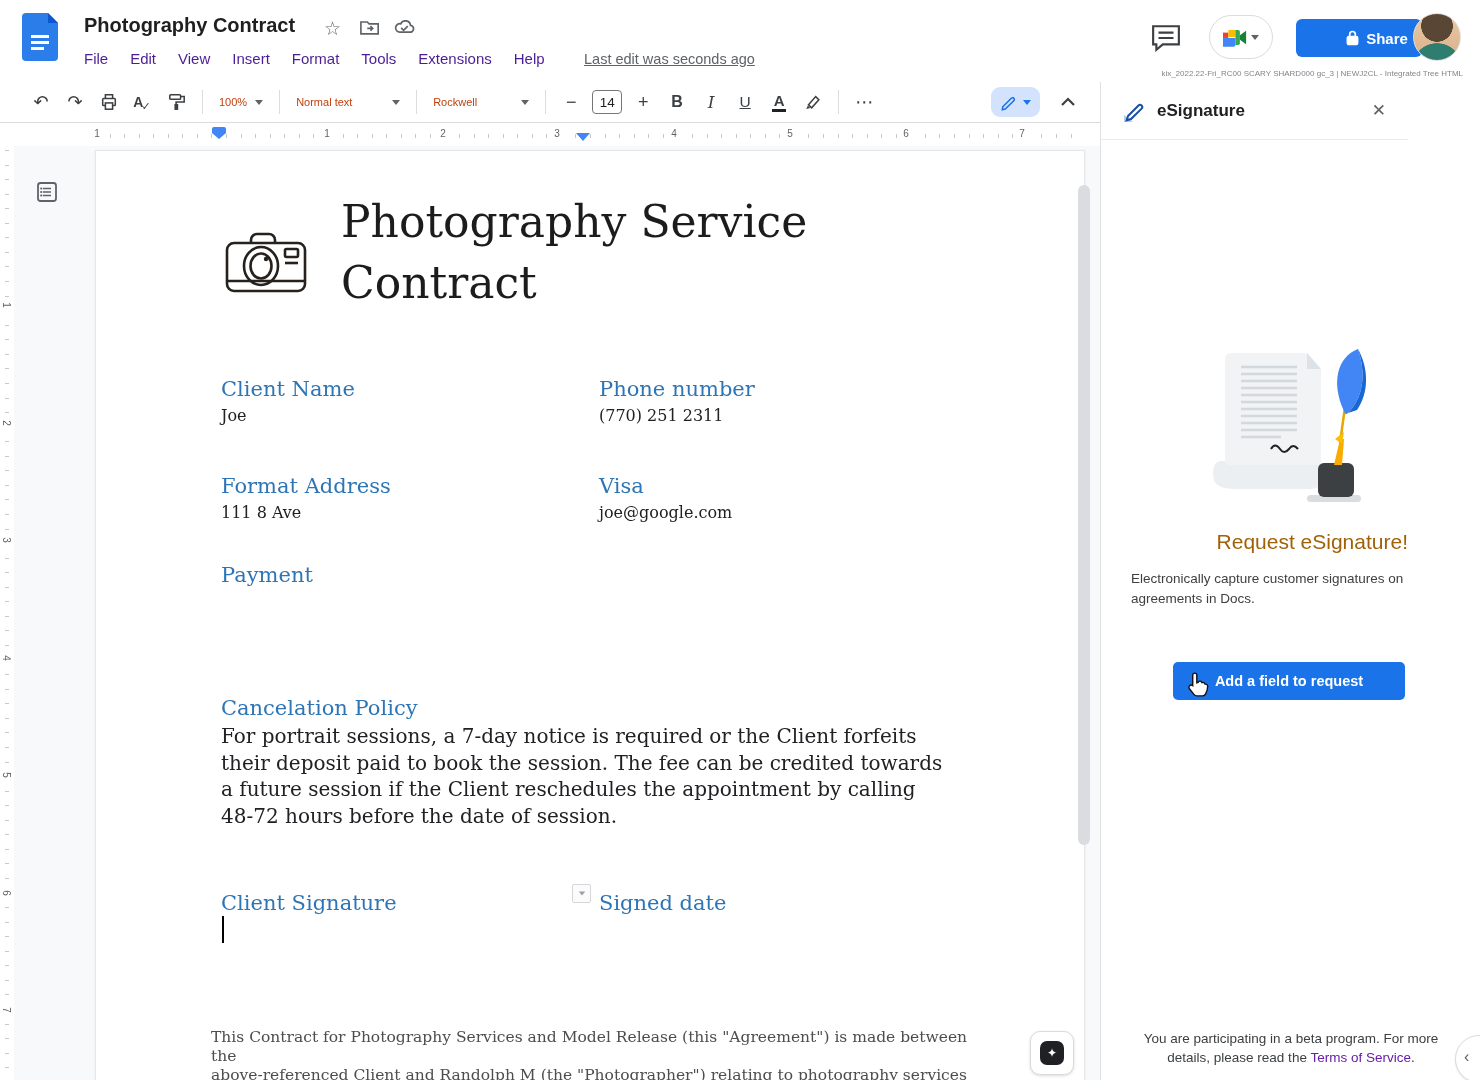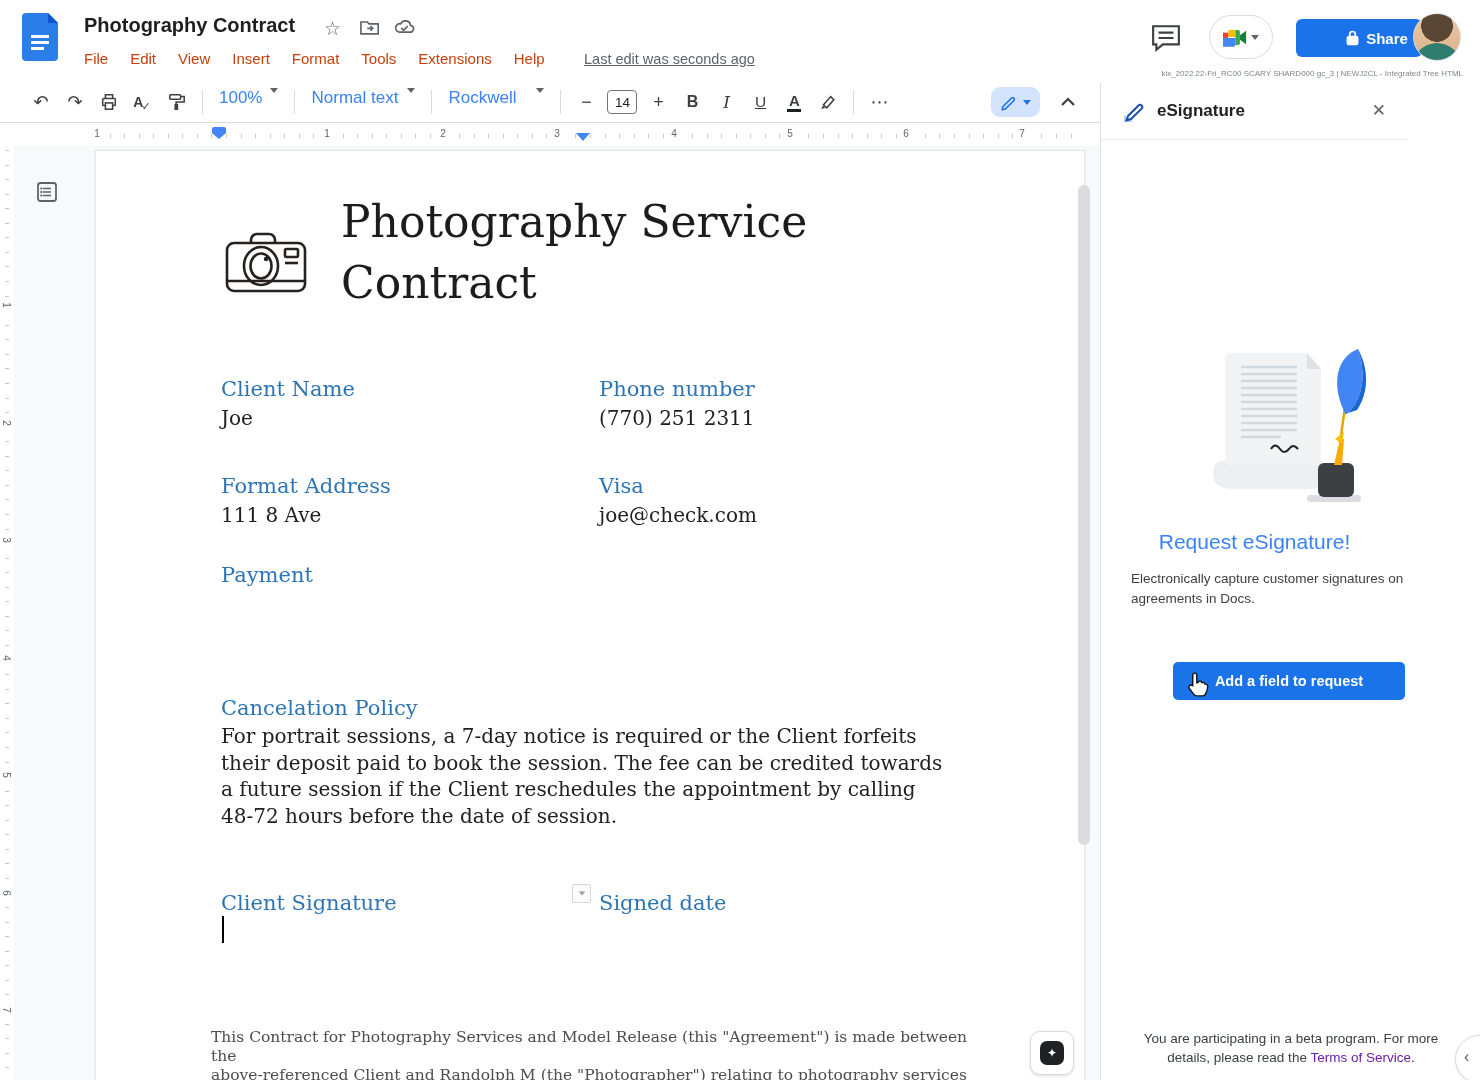--- a/index.html
+++ b/index.html
@@ -3,39 +3,39 @@
 <meta charset="utf-8">
 <style>
   html,body{margin:0;padding:0;background:#fff;}
   #app{position:relative;width:1480px;height:1080px;overflow:hidden;background:#fff;
        font-family:"Liberation Sans",sans-serif;color:#202124;}
   .abs{position:absolute;}
   
   #header{position:absolute;left:0;top:0;width:1480px;height:82px;background:#fff;}
   #doc-title{position:absolute;left:84px;top:14px;font-size:20px;font-weight:600;color:#1f1f1f;}
   .hd-ic{position:absolute;top:17px;color:#5f6368;font-size:19px;cursor:pointer;}
-  #menubar{position:absolute;left:73px;top:47px;display:flex;font-size:15px;color:#c2410c;}
+  #menubar{position:absolute;left:73px;top:47px;display:flex;font-size:15px;color:#4c1d95;}
   #menubar span{padding:3px 11px;border-radius:4px;cursor:pointer;}
   #last-edit{position:absolute;left:584px;top:51px;font-size:14.5px;color:#5f6368;text-decoration:underline;cursor:pointer;white-space:nowrap;}
   #share-btn{position:absolute;left:1296px;top:19px;width:90px;height:38px;background:#1a73e8;border-radius:6px;
              display:flex;align-items:center;justify-content:center;gap:7px;color:#fff;font-size:15px;font-weight:600;cursor:pointer;padding-left:36px;}
   #meet-pill{position:absolute;left:1209px;top:15px;width:62px;height:42px;border:1px solid #dadce0;border-radius:22px;
              display:flex;align-items:center;justify-content:center;gap:4px;cursor:pointer;background:#fff;}
   #avatar{position:absolute;left:1413px;top:13px;width:46px;height:46px;border-radius:50%;cursor:pointer;
           background:radial-gradient(circle at 50% 118%,#2e7d6e 0 42%,transparent 43%),
                      radial-gradient(circle at 50% 26%,#5a4634 0 38%,transparent 39%),
                      linear-gradient(180deg,#e9c9a6,#d9b089);border:1px solid #e0e0e0;}
   #build-info{position:absolute;right:17px;top:69px;font-size:8px;color:#80868b;white-space:nowrap;}
   
   #toolbar{position:absolute;left:0;top:82px;width:1100px;height:41px;background:#fff;border-bottom:1px solid #dadce0;
            display:flex;align-items:center;padding-left:24px;box-sizing:border-box;}
   .tb-btn{min-width:28px;height:28px;display:flex;align-items:center;justify-content:center;margin:0 3px;
           color:#3c4043;font-size:18px;border-radius:4px;cursor:pointer;position:relative;}
   .tb-sep{width:1px;height:24px;background:#dadce0;margin:0 8px;}
-  .tb-dd{display:flex;gap:8px;padding:0 8px;height:28px;font-size:17px;color:#3b82f6;cursor:pointer;}
+  .tb-dd{display:flex;align-items:center;gap:8px;padding:0 8px;height:28px;font-size:11px;color:#c2410c;cursor:pointer;}
   .caret{width:0;height:0;border-left:4px solid transparent;border-right:4px solid transparent;border-top:5px solid #5f6368;}
   #font-size-box{width:28px;height:22px;border:1px solid #747775;border-radius:4px;display:flex;align-items:center;
                  justify-content:center;font-size:13.5px;color:#202124;margin:0 4px;cursor:text;}
   #mode-pill{display:flex;align-items:center;gap:6px;background:#d3e3fd;border-radius:9px;height:30px;padding:0 9px;cursor:pointer;margin-left:auto;}
   #collapse-toolbar{margin:0 18px 0 14px;}
   .bold-b{font-weight:700;font-size:16px;}
   .ital-i{font-family:"DejaVu Serif",serif;font-style:italic;font-size:17px;}
   .under-u{text-decoration:underline;font-size:15.5px;}
   .acolor{display:flex;flex-direction:column;align-items:center;line-height:1;}
   .acolor .a{font-size:15px;font-weight:600;}
@@ -55,39 +55,39 @@
       background:repeating-linear-gradient(to bottom,#c6c9cd 0,#c6c9cd 1px,transparent 1px,transparent 14.56px);}
   .vnum{position:absolute;left:1px;transform:translateY(-50%);font-size:10px;color:#5f6368;background:#fff;writing-mode:vertical-rl;padding:3px 0;}
   
   #canvas{position:absolute;left:14px;top:146px;width:1086px;height:934px;background:#f8f9fa;}
   #outline-btn{position:absolute;left:21px;top:34px;width:24px;height:24px;cursor:pointer;}
   #page{position:absolute;left:81px;top:4px;width:990px;height:1000px;background:#fff;
         border:1px solid #e6e7e9;box-shadow:0 1px 3px rgba(0,0,0,.06);box-sizing:border-box;}
   .doc{font-family:"DejaVu Serif",serif;color:#202124;white-space:pre-line;}
   #doc-heading{position:absolute;left:245px;top:40px;width:600px;font-size:44px;line-height:61px;font-weight:400;color:#1c1c1c;}
   .doc-label{font-size:21px;color:#2e75b6;}
-  .doc-value{font-size:20px;color:#202124;text-align:center;}
+  .doc-value{font-size:16px;color:#202124;text-align:center;}
   .doc-body{font-size:20px;line-height:26.5px;width:748px;}
   #text-cursor{position:absolute;left:126px;top:765px;width:2px;height:27px;background:#000;}
   #date-chip{position:absolute;left:476px;top:733px;width:17px;height:17px;border:1px solid #d5d7da;border-radius:2px;
              background:#fbfbfc;display:flex;align-items:center;justify-content:center;cursor:pointer;}
   #date-chip .caret{border-top-color:#9aa0a6;transform:scale(.8);}
   #doc-footer{position:absolute;left:115px;top:877px;width:760px;font-size:15.5px;line-height:19px;color:#4d4d4d;}
   #v-scrollbar{position:absolute;left:1064px;top:39px;width:12px;height:660px;background:#dadce0;border-radius:6px;cursor:pointer;}
   #float-btn{position:absolute;left:1016px;top:885px;width:42px;height:42px;background:#fff;border:1px solid #dadce0;border-radius:10px;
              box-shadow:0 1px 3px rgba(0,0,0,.15);display:flex;align-items:center;justify-content:center;cursor:pointer;}
   #float-btn .inner{width:24px;height:24px;background:#202124;border-radius:7px;color:#fff;font-size:12px;
              display:flex;align-items:center;justify-content:center;}
   
   #sidebar{position:absolute;left:1100px;top:82px;width:308px;height:998px;background:#fff;border-left:1px solid #e0e0e0;box-sizing:border-box;}
   #sb-head{position:absolute;left:0;top:0;width:100%;height:58px;border-bottom:1px solid #e8eaed;box-sizing:border-box;}
   #sb-title{position:absolute;left:56px;top:19px;font-size:17px;font-weight:600;color:#202124;}
   #sb-close{position:absolute;right:22px;top:18px;font-size:17px;color:#5f6368;cursor:pointer;}
   #sb-illus{position:absolute;left:90px;top:265px;width:200px;height:170px;}
-  #sb-headline{position:absolute;left:0;top:448px;width:100%;text-align:center;font-size:21px;color:#3b82f6;}
+  #sb-headline{position:absolute;left:0;top:448px;width:100%;text-align:right;font-size:21px;color:#a16207;}
   #sb-desc{position:absolute;left:30px;top:487px;width:320px;text-align:left;font-size:13.5px;line-height:20px;color:#404040;white-space:pre-line;}
   #sb-btn{position:absolute;left:72px;top:580px;width:232px;height:38px;background:#1a73e8;border-radius:5px;color:#fff;
           font-size:14.5px;font-weight:600;display:flex;align-items:center;justify-content:center;cursor:pointer;}
   #hand-cursor{position:absolute;left:84px;top:589px;width:26px;height:28px;z-index:5;pointer-events:none;}
   #sb-beta{position:absolute;left:20px;top:947px;width:340px;text-align:center;font-size:13.5px;line-height:19px;color:#3c4043;}
   #sb-beta .tos{color:#681da8;cursor:pointer;}
   #edge-collapse{position:absolute;left:1455px;top:1035px;width:46px;height:46px;border-radius:50%;background:#fff;
                  border:1px solid #dadce0;box-shadow:0 1px 2px rgba(0,0,0,.1);cursor:pointer;}
   #edge-collapse span{position:absolute;left:8px;top:12px;font-size:16px;color:#5f6368;}
 </style>
@@ -278,21 +278,21 @@
       <div id="doc-heading" class="doc">Photography Service
 Contract</div>
 
       <div class="abs doc doc-label" style="left:125px;top:226px">Client Name</div>
       <div class="abs doc doc-value" style="left:125px;top:255px">Joe</div>
       <div class="abs doc doc-label" style="left:503px;top:226px">Phone number</div>
       <div class="abs doc doc-value" style="left:503px;top:255px">(770) 251 2311</div>
       <div class="abs doc doc-label" style="left:125px;top:323px">Format Address</div>
       <div class="abs doc doc-value" style="left:125px;top:352px">111 8 Ave</div>
       <div class="abs doc doc-label" style="left:503px;top:323px">Visa</div>
-      <div class="abs doc doc-value" style="left:503px;top:352px">joe@check.com</div>
+      <div class="abs doc doc-value" style="left:503px;top:352px">joe@google.com</div>
 
       <div class="abs doc doc-label" style="left:125px;top:412px">Payment</div>
 
       <div class="abs doc doc-label" style="left:125px;top:545px">Cancelation Policy</div>
       <div class="abs doc doc-body" style="left:125px;top:572px">For portrait sessions, a 7-day notice is required or the Client forfeits
 their deposit paid to book the session. The fee can be credited towards
 a future session if the Client reschedules the appointment by calling
 48-72 hours before the date of session.</div>
 
       <div class="abs doc doc-label" style="left:125px;top:740px">Client Signature</div>

